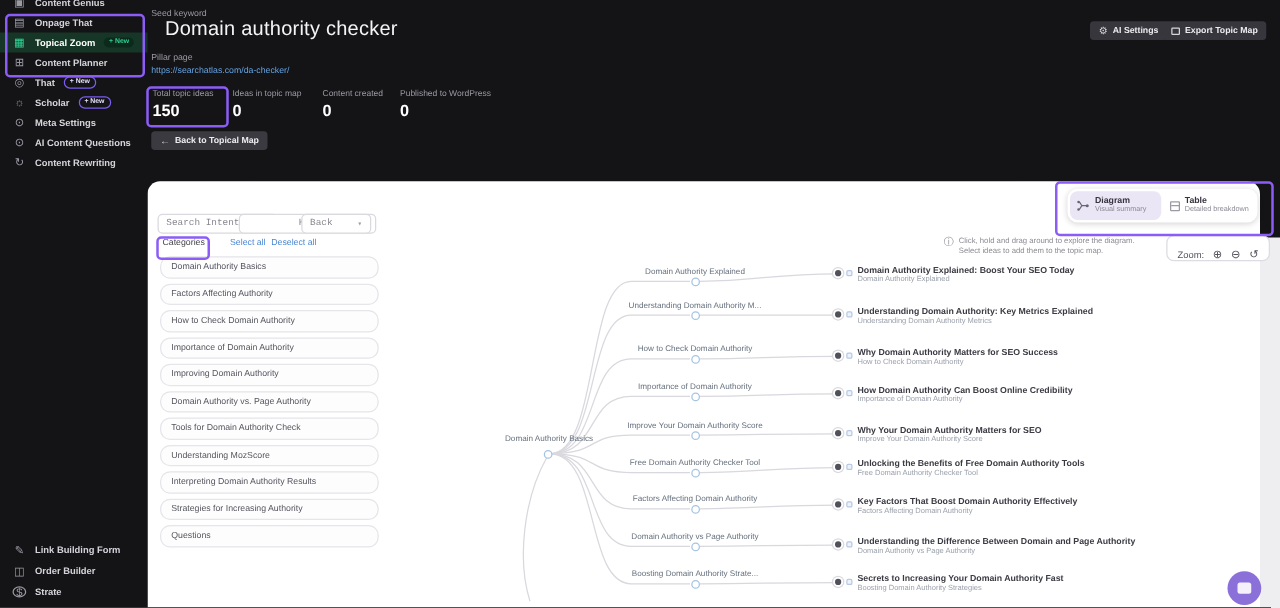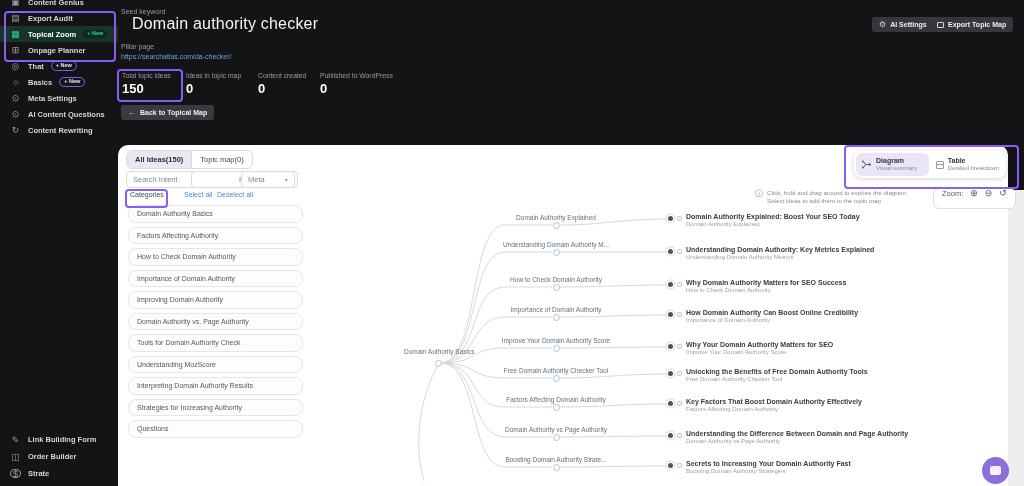--- a/index.html
+++ b/index.html
@@ -34,41 +34,41 @@
   .sq-ic{display:inline-block;width:7px;height:6px;border:1px solid #d5d5dc;border-radius:1px;box-sizing:border-box;}
   
   .panel{position:absolute;left:118px;top:145px;width:890px;height:341px;background:#ffffff;
          border-radius:10px 10px 0 0;z-index:1;}
   .right-light{position:absolute;left:1008px;top:190px;width:16px;height:296px;background:#eeeef1;z-index:0;}
   .tabs{position:absolute;left:8px;top:5px;display:inline-flex;border:1px solid #d8d8de;
         border-radius:6px;overflow:hidden;background:#fff;}
   .tab{padding:4px 8px;font-size:7.5px;color:#4a4a52;cursor:pointer;white-space:nowrap;}
   .tab.active{background:#e9e7f0;color:#2f2f36;font-weight:600;border-right:1px solid #d8d8de;}
   .fpill{position:absolute;top:26px;display:inline-flex;align-items:center;gap:20px;border:1px solid #d9d9df;
-         border-radius:4px;padding:3px 6px;font-size:7.5px;color:#86868f;background:#fff;cursor:pointer;white-space:nowrap;}
+         border-radius:4px;padding:3px 6px;font-size:7.5px;color:#86868f;background:#fff;cursor:pointer;white-space:nowrap;font-family:Liberation Mono, monospace;}
   .caret{font-size:6px;color:#9a9aa2;}
   .cat-head{position:absolute;top:46px;font-size:7px;}
   .cats{position:absolute;left:10px;top:60px;width:175px;display:flex;flex-direction:column;gap:4px;}
   .cat{height:15.5px;line-height:15.5px;border:1px solid #e5e5ea;border-radius:8px;background:#fdfdfe;
        font-size:7px;color:#55555e;padding-left:8px;white-space:nowrap;overflow:hidden;cursor:pointer;}
   
   .toggle{position:absolute;left:736px;top:6px;width:152px;height:27px;background:#fff;border-radius:8px;
           box-shadow:0 1px 5px rgba(0,0,0,.18);display:flex;padding:2px;box-sizing:border-box;gap:2px;}
   .seg{flex:1;display:flex;align-items:center;gap:4px;border-radius:6px;padding:0 5px;cursor:pointer;}
   .seg.active{background:#eae6f5;}
   .seg .t1{font-size:7px;font-weight:700;color:#38333f;line-height:1.2;}
   .seg .t2{font-size:5.8px;color:#8d8a96;line-height:1.2;white-space:nowrap;}
   .tbl-ic{width:8px;height:8px;border:1px solid #9a9aa2;border-radius:1px;box-sizing:border-box;
           background:linear-gradient(#9a9aa2,#9a9aa2) 0 2.5px/8px 1px no-repeat;}
   
   .hint{position:absolute;left:637px;top:44px;display:flex;gap:4px;color:#8a8a92;}
   .hint .iic{font-size:8px;line-height:9px;}
   .hint .ht{font-size:6.2px;line-height:8px;}
   .zoombox{position:absolute;left:815px;top:43px;height:19px;border:1px solid #dcdce2;border-radius:6px;
-           display:inline-flex;align-items:flex-start;gap:7px;padding:0 8px;background:#fff;}
+           display:inline-flex;align-items:flex-end;gap:7px;padding:0 8px;background:#fff;}
   .zoombox .zl{font-size:7.5px;color:#55555e;}
   .zoombox .zi{font-size:9px;color:#55555e;cursor:pointer;line-height:1;}
   
   .dsvg{position:absolute;left:0;top:0;z-index:1;pointer-events:none;}
   .blabel{position:absolute;transform:translateX(-50%);font-size:6.5px;color:#66707e;white-space:nowrap;z-index:2;}
   .ncirc{position:absolute;width:7px;height:7px;border:1.5px solid #a5c4e4;border-radius:50%;
          background:#fff;box-sizing:border-box;z-index:2;}
   .leaf{position:absolute;display:flex;align-items:flex-start;gap:4px;z-index:2;}
   .leaf .dot{width:5px;height:5px;border-radius:50%;background:#515159;box-shadow:0 0 0 1.5px #fff,0 0 0 2.5px #d8d8de;
              margin-top:3px;flex:0 0 5px;cursor:pointer;}
@@ -90,39 +90,39 @@
 <div class="page">
 
   <div class="sidebar">
     <div class="side-nav">
         <div class="side-item">
           <span class="ic">▣</span>
           <span>Content Genius</span>
         </div>
         <div class="side-item">
           <span class="ic">▤</span>
-          <span>Export Audit</span>
+          <span>Onpage That</span>
         </div>
         <div class="side-item active">
           <span class="ic">▦</span>
           <span>Topical Zoom</span>
           <span class="badge green">+ New</span>
         </div>
         <div class="side-item">
           <span class="ic">⊞</span>
-          <span>Onpage Planner</span>
+          <span>Content Planner</span>
         </div>
         <div class="side-item">
           <span class="ic">◎</span>
           <span>That</span>
           <span class="badge purple">+ New</span>
         </div>
         <div class="side-item">
           <span class="ic">☼</span>
-          <span>Basics</span>
+          <span>Scholar</span>
           <span class="badge purple">+ New</span>
         </div>
         <div class="side-item">
           <span class="ic">⊙</span>
           <span>Meta Settings</span>
         </div>
         <div class="side-item">
           <span class="ic">⊙</span>
           <span>AI Content Questions</span>
         </div>
@@ -181,35 +181,31 @@
     <span>AI Settings</span>
   </button>
   <button class="btn-dark" style="left:930px;top:17px;">
     <span class="sq-ic"></span>
     <span>Export Topic Map</span>
   </button>
 
   <div class="right-light"></div>
   <div class="panel">
 
-    <div class="tabs">
-        <div class="tab active">All Ideas(150)</div>
-        <div class="tab">Topic map(0)</div>
-      </div>
 
     <div class="fpill" style="left:8px;">
       <span>Search Intent</span>
       <span class="caret">▾</span>
     </div>
     <div class="fpill" style="left:73px;padding-left:47px;">
       <span>Keyword</span>
       <span class="caret">▾</span>
     </div>
     <div class="fpill" style="left:123px;">
-      <span>Meta</span>
+      <span>Back</span>
       <span class="caret">▾</span>
     </div>
 
     <div class="cat-head" style="left:12px;color:#44444c;">Categories</div>
     <div class="cat-head" style="left:66px;color:#4b87d6;cursor:pointer;">Select all</div>
     <div class="cat-head" style="left:99px;color:#4b87d6;cursor:pointer;">Deselect all</div>
 
     <div class="cats">
         <div class="cat">Domain Authority Basics</div>
         <div class="cat">Factors Affecting Authority</div>

